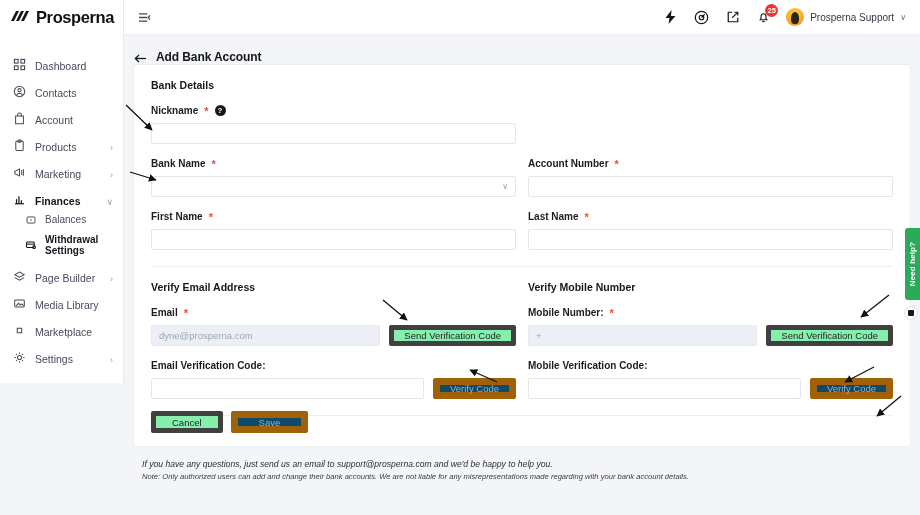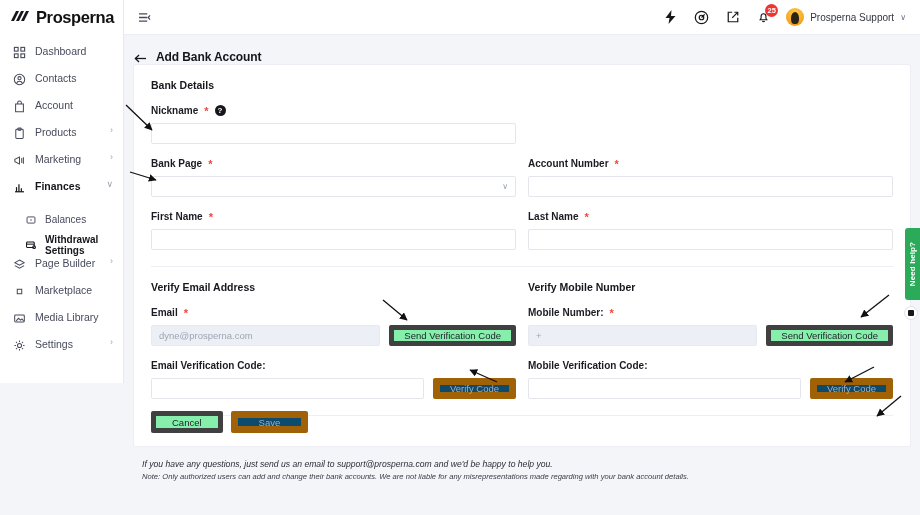--- a/index.html
+++ b/index.html
@@ -17,21 +17,21 @@
   .sidebar {
     width: 124px; height: 383px; background: #ffffff;
     border-right: 1px solid #e8e9ef;
     flex: 0 0 124px; position: relative; z-index: 5;
   }
   .logo-wrap { height: 35px; display: flex; align-items: center; padding-left: 11px; }
   .logo-mark { display: block; margin-right: 5px; }
   .logo-text { font-size: 16.5px; font-weight: 700; letter-spacing: -0.4px; color: #111; }
   .nav { padding-top: 10px; }
   .nav-item {
-    display: flex; align-items: flex-start; height: 27px;
+    display: flex; align-items: flex-end; height: 27px;
     padding-left: 12px; padding-right: 10px; cursor: pointer;
     color: #474a5b; position: relative;
   }
   .nav-item .ico { width: 15px; height: 15px; flex: 0 0 15px; display: flex; align-items: center; justify-content: center; margin-right: 8px; }
   .nav-item .lbl { font-size: 10.5px; white-space: nowrap; }
   .nav-item.active .lbl { font-weight: 700; color: #15161c; }
   .nav-item .chev { margin-left: auto; font-size: 9px; color: #9aa0ad; line-height: 1; }
   .nav-sub { display: flex; align-items: center; height: 25px; padding-left: 24px; cursor: pointer; color: #474a5b; }
   .nav-sub .ico { width: 14px; height: 14px; flex: 0 0 14px; display: flex; align-items: center; justify-content: center; margin-right: 7px; }
   .nav-sub .lbl { font-size: 10px; }
@@ -255,35 +255,35 @@
               <path d="M2 8.2 7 11l5-2.8"></path>
           </svg>
         </span>
         <span class="lbl">Page Builder</span>
         <span class="chev">›</span>
       </div>
 
       <div class="nav-item">
         <span class="ico">
           <svg width="13" height="13" viewBox="0 0 14 14" fill="none" stroke="#474a5b" stroke-width="1.1">
+            <rect x="1.8" y="3.2" width="10.4" height="7.6" rx="1"></rect>
+              <path d="M3.4 9.6 6 6.8l2 2 1.6-1.4 1.8 2.2"></path>
+          </svg>
+        </span>
+        <span class="lbl">Media Library</span>
+      </div>
+
+      <div class="nav-item">
+        <span class="ico">
+          <svg width="13" height="13" viewBox="0 0 14 14" fill="none" stroke="#474a5b" stroke-width="1.1">
             <rect x="4.6" y="4.6" width="4.8" height="4.8"></rect>
               <path d="M2 3v.01M2 7v.01M2 11v.01M7 1.6v.01M11.8 3v.01M11.8 7v.01M11.8 11v.01M7 12.4v.01"></path>
           </svg>
         </span>
         <span class="lbl">Marketplace</span>
-      </div>
-
-      <div class="nav-item">
-        <span class="ico">
-          <svg width="13" height="13" viewBox="0 0 14 14" fill="none" stroke="#474a5b" stroke-width="1.1">
-            <rect x="1.8" y="3.2" width="10.4" height="7.6" rx="1"></rect>
-              <path d="M3.4 9.6 6 6.8l2 2 1.6-1.4 1.8 2.2"></path>
-          </svg>
-        </span>
-        <span class="lbl">Media Library</span>
       </div>
 
       <div class="nav-item">
         <span class="ico">
           <svg width="13" height="13" viewBox="0 0 14 14" fill="none" stroke="#474a5b" stroke-width="1.1">
             <circle cx="7" cy="7" r="2.2"></circle>
             <path d="M7 1.6v1.6M7 10.8v1.6M1.6 7h1.6M10.8 7h1.6M3.2 3.2l1.1 1.1M9.7 9.7l1.1 1.1M10.8 3.2 9.7 4.3M4.3 9.7 3.2 10.8"></path>
           </svg>
         </span>
         <span class="lbl">Settings</span>
@@ -363,21 +363,21 @@
               <div class="input"></div>
             </div>
           </div>
           <div class="col"></div>
         </div>
 
         <div class="cols">
           <div class="col">
             <div class="fld">
               <div class="lbl-row">
-                <span class="f-label">Bank Page</span>
+                <span class="f-label">Bank Name</span>
                   <span class="req">*</span>
               </div>
               <div class="input select">
                 <span></span>
                 <span class="sel-chev">∨</span>
               </div>
             </div>
           </div>
           <div class="col">
             <div class="fld">

